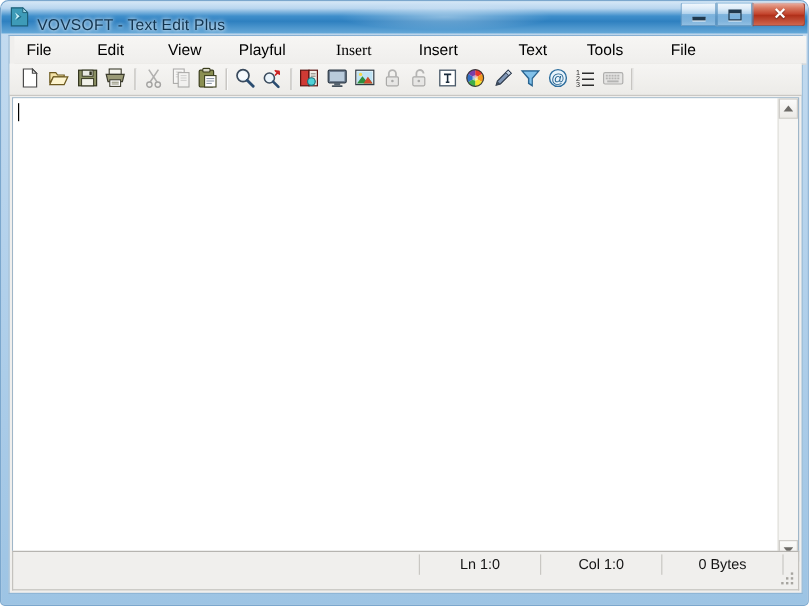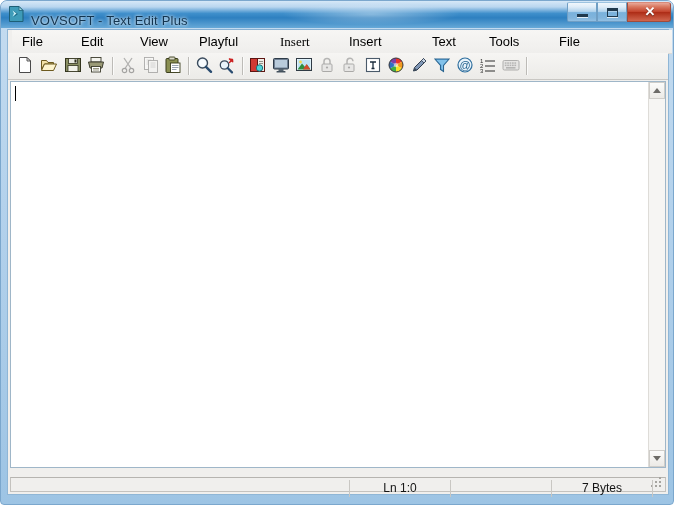--- a/index.html
+++ b/index.html
@@ -223,21 +223,21 @@
     position: absolute;
     left: 0; top: 17px;
     width: 16px; height: 351px;
     background: #f6f5f3;
   }
 
   
   #statusbar {
     position: absolute;
     left: 2px; bottom: 2px;
-    width: 656px; height: 15px;
+    width: 656px; height: 33px;
     box-sizing: border-box;
     background: #f0efed;
     border: 1px solid #c4c2be;
     border-top-color: #b6b4b0;
     margin-top: 24px;
   }
   .status-cell {
     position: absolute;
     top: 0; height: 21px;
     line-height: 21px;
@@ -507,17 +507,18 @@
           <div class="grip-dot" style="left: 0px; top: 8px;"></div>
           <div class="grip-dot" style="left: 4px; top: 8px;"></div>
           <div class="grip-dot" style="left: 8px; top: 8px;"></div>
         </div>
     <div class="status-div" style="left: 338px;"></div>
         <div class="status-div" style="left: 439px;"></div>
         <div class="status-div" style="left: 540px;"></div>
         <div class="status-div" style="left: 641px;"></div>
         <div class="status-cell" style="left: 2px; width: 336px;"></div>
         <div class="status-cell" style="left: 339px; width: 100px;">Ln 1:0</div>
-        <div class="status-cell" style="left: 541px; width: 100px;">7 Bytes</div>
+        <div class="status-cell" style="left: 440px; width: 100px;">Col 1:0</div>
+        <div class="status-cell" style="left: 541px; width: 100px;">0 Bytes</div>
       </div>
 
   </div>
 </div>
 
 </body></html>

